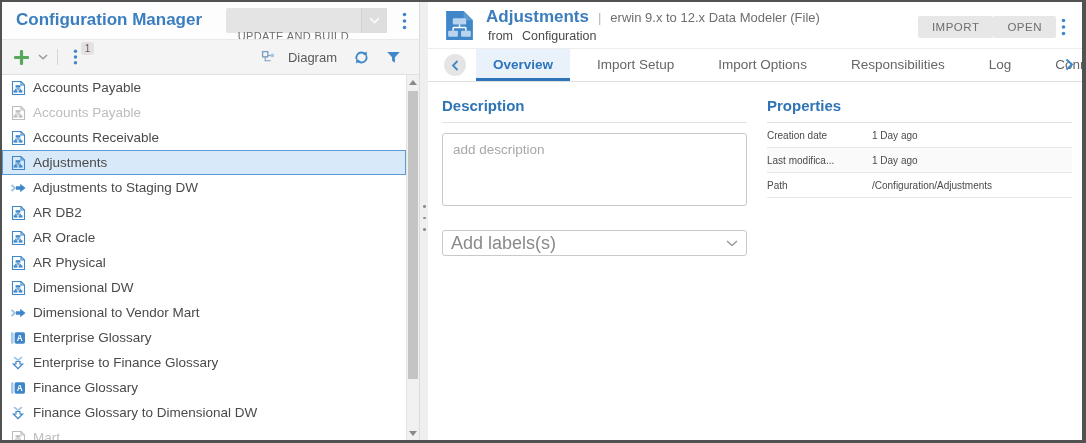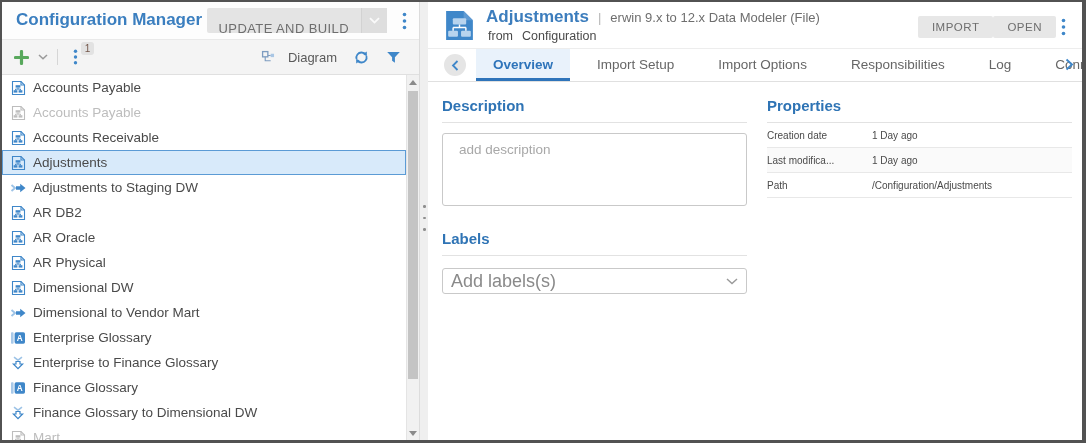--- a/index.html
+++ b/index.html
@@ -9,21 +9,21 @@
   .window { position:relative; width:1086px; height:443px; background:#4d7c0f;
     border:2px solid #525252; border-right-width:4px; border-bottom-width:3px; overflow:hidden; }
 
   
   .left-panel { position:absolute; left:0; top:0; width:417px; height:100%; background:#fff; }
 
   .lp-header { position:relative; height:37px; background:#fdfdfd; }
   .lp-title { position:absolute; left:14px; top:8px; font-size:17px; font-weight:600; color:#3a7ebf; }
   .lp-header-right { position:absolute; right:8px; top:6px; display:flex; align-items:center; gap:10px; }
   .split-btn { display:flex; align-items:stretch; height:25px; background:#e4e4e4; border-radius:2px; cursor:pointer; }
-  .split-main { padding:8px 12px; font-size:13px; letter-spacing:.4px; color:#6e6e6e; line-height:25px; }
+  .split-main { padding:16px 12px; font-size:11px; letter-spacing:.4px; color:#6e6e6e; line-height:25px; }
   .split-arrow { width:26px; display:flex; align-items:center; justify-content:center; border-left:1px solid #d2d2d2; background:#dedede; }
   .kebab { display:inline-flex; align-items:center; justify-content:center; width:14px; height:18px; color:#3f87c9; cursor:pointer; }
 
   .lp-toolbar { position:relative; height:36px; background:#f4f4f4; border-top:1px solid #e9e9e9; border-bottom:1px solid #e0e0e0; }
   .tb-left { position:absolute; left:12px; top:0; height:100%; display:flex; align-items:center; gap:9px; }
   .tb-right { position:absolute; right:18px; top:0; height:100%; display:flex; align-items:center; gap:16px; }
   .tb-sep { width:1px; height:16px; background:#d6d6d6; }
   .badge-wrap { position:relative; display:inline-flex; margin-left:6px; }
   .badge { position:absolute; left:8px; top:-7px; min-width:13px; height:13px; background:#e2e2e2; border-radius:3px;
     font-size:10px; line-height:13px; text-align:center; color:#74574a; padding:0 2px; }
@@ -69,21 +69,21 @@
   .tabs { display:flex; gap:10px; }
   .tab { height:32px; line-height:31px; padding:0 17px; font-size:13.5px; color:#666; border-bottom:3px solid transparent; cursor:pointer; white-space:nowrap; }
   .tab.active { color:#2e74ba; font-weight:bold; background:#e9f2fb; border-bottom-color:#2e74ba; }
   .tab-fwd { position:absolute; right:8px; top:8px; cursor:pointer; }
 
   .rp-content { position:absolute; left:0; top:81px; right:0; bottom:0; }
   .col-left  { position:absolute; left:14px;  top:14px; width:305px; }
   .col-right { position:absolute; left:339px; top:14px; width:305px; }
   .sec-heading { font-size:15px; font-weight:bold; color:#2f74b5; padding-bottom:8px; border-bottom:1px solid #e2e2e2; }
   .desc-input { width:100%; height:73px; margin-top:10px; border:1px solid #c9c9c9; border-radius:3px;
-    padding:8px 16px; font-size:13.5px; font-family:inherit; color:#444; resize:none; }
+    padding:8px 10px; font-size:13.5px; font-family:inherit; color:#444; resize:none; }
   .desc-input::placeholder { color:#a8a8a8; }
   .labels-sec { margin-top:20px; }
   .fake-select { margin-top:12px; height:24px; border:1px solid #c9c9c9; border-radius:3px; display:flex;
     align-items:center; padding:12px 8px; font-size:18px; color:#8a8a8a; cursor:pointer; }
   .fake-select .sel-text { flex:1; }
 
   .prop-row { display:flex; align-items:center; height:25px; font-size:10px; border-bottom:1px solid #e8e8e8; }
   .prop-row.striped { background:#fafafa; }
   .prop-label { width:105px; flex:none; color:#4a4a4a; }
   .prop-value { color:#4a4a4a; }
@@ -411,21 +411,20 @@
             <path d="M1.5 1.5 L7 6.5 L1.5 11.5" stroke="#3f87c9" stroke-width="1.9" fill="none"></path>
           </svg>
       </span>
     </div>
 
     <div class="rp-content">
       <div class="col-left">
         <div class="sec-heading">Description</div>
         <textarea class="desc-input" placeholder="add description" style=""></textarea>
         <div class="labels-sec">
-          <div class="sec-heading">Labels</div>
           <div class="fake-select">
             <span class="sel-text">Add labels(s)</span>
             <svg width="12" height="7" viewBox="0 0 12 7">
                 <path d="M1 1 l5 4.6 5-4.6" stroke="#9a9a9a" stroke-width="1.4" fill="none"></path>
               </svg>
           </div>
         </div>
       </div>
       <div class="col-right">
         <div class="sec-heading">Properties</div>

